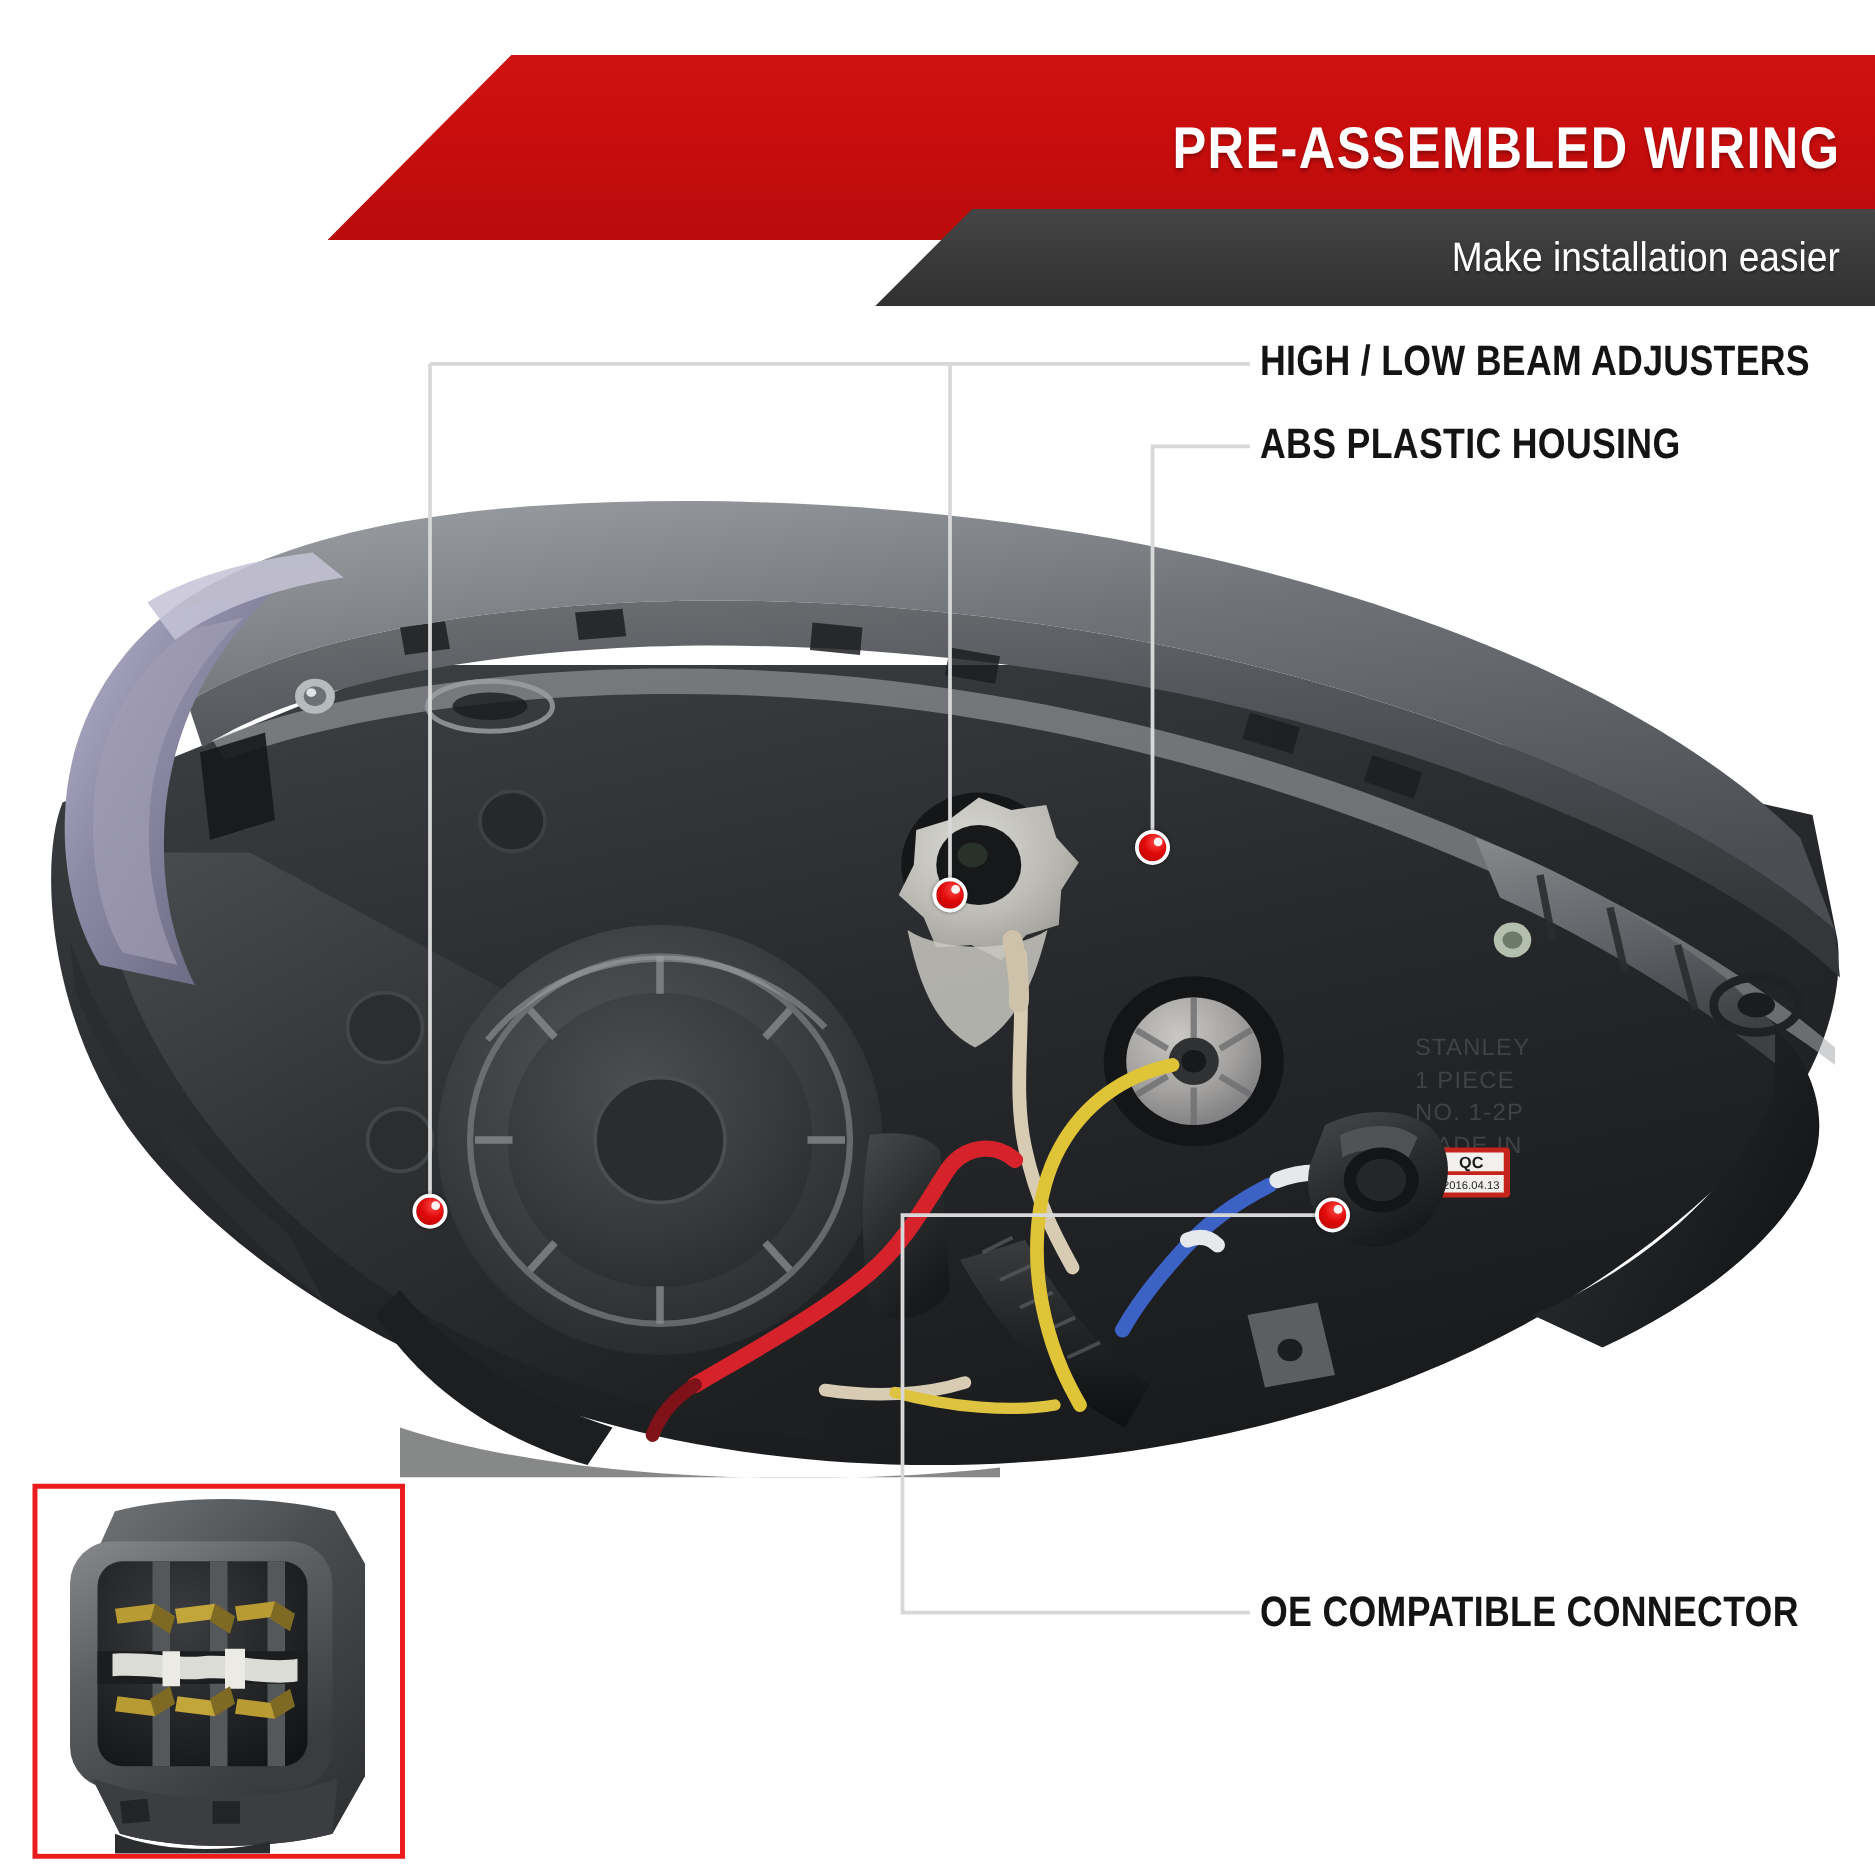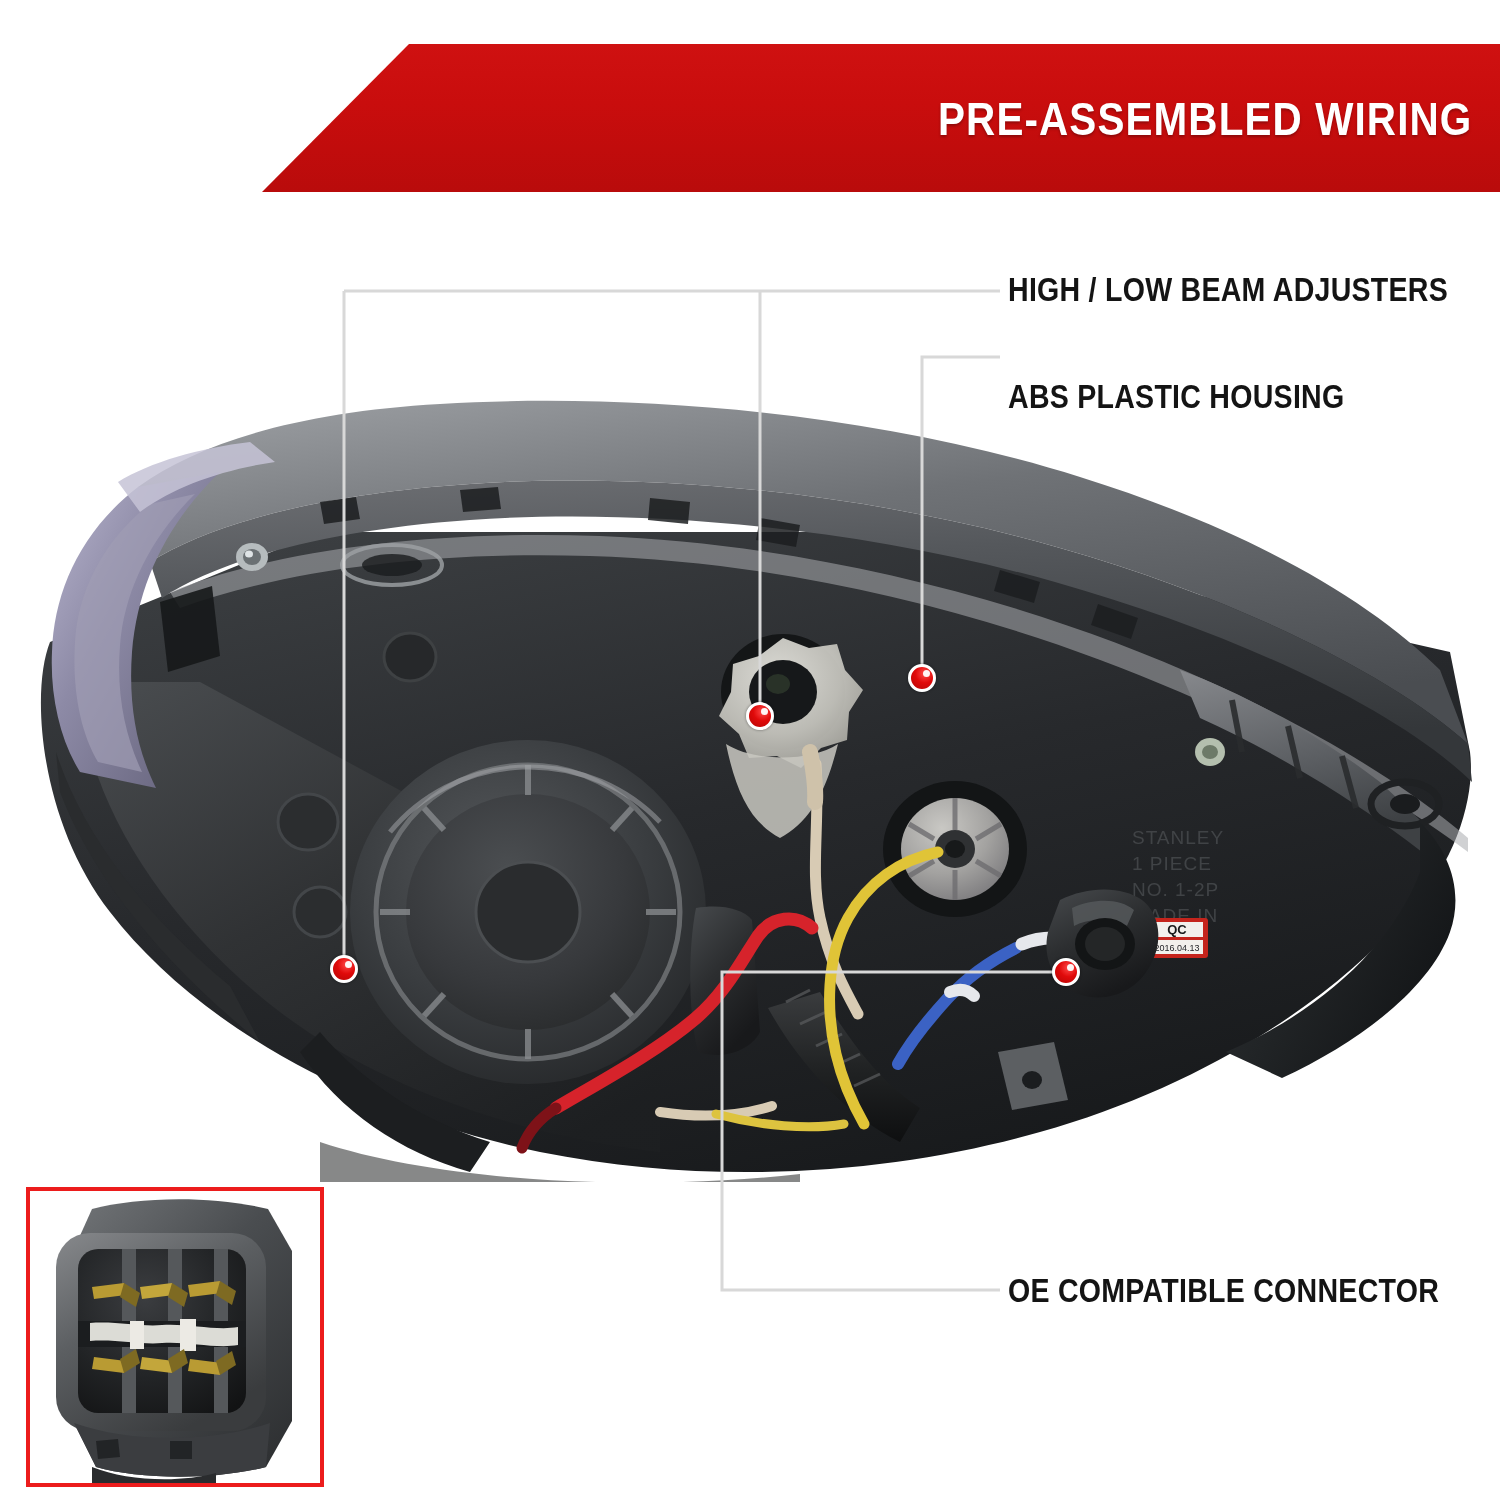--- a/index.html
+++ b/index.html
@@ -63,21 +63,21 @@
     color:#141414;
     font-size:34px;
     font-weight:bold;
     letter-spacing:0.3px;
     white-space:nowrap;
     line-height:1;
   }
   .callout-label > span { display:inline-block; transform:scaleX(0.84); transform-origin:left center; }
 
   #label-beam      { left:1008px; top:272px; }
-  #label-housing   { left:1008px; top:338px;margin-top:41px; }
+  #label-housing   { left:1008px; top:338px; }
   #label-connector { left:1008px; top:1273px; }
 
   
   #leader-lines { position:absolute; left:0; top:0; width:1500px; height:1500px; pointer-events:none; }
 
   
   #product-photo {
     position:absolute;
     left:20px; top:352px;
     width:1460px; height:830px;
@@ -121,20 +121,25 @@
 <body>
 
 <div id="header-banners">
 
   <div class="banner-red">
     <div class="banner-red-title">
       <span class="banner-red-title-inner">PRE-ASSEMBLED WIRING</span>
     </div>
   </div>
 
+  <div class="banner-dark">
+    <div class="banner-dark-sub">
+      <span class="banner-dark-sub-inner">Make installation easier</span>
+    </div>
+  </div>
 
 </div>
 
 <div id="product-photo">
 <svg viewBox="0 0 1460 830" width="1460" height="830" preserveAspectRatio="none">
   <defs>
 
     <linearGradient id="gBodyTop" x1="0" y1="0" x2="0.25" y2="1">
       <stop offset="0%" stop-color="#6e7074"></stop>
       <stop offset="35%" stop-color="#55585c"></stop>

